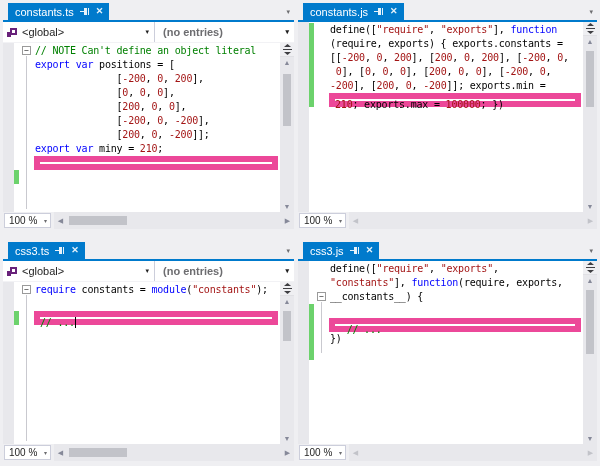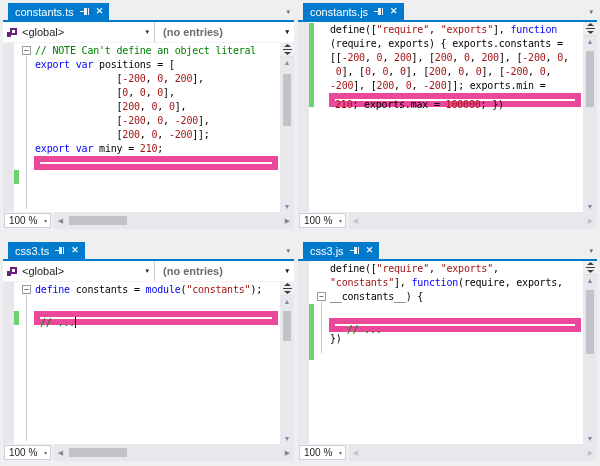--- a/index.html
+++ b/index.html
@@ -238,21 +238,21 @@
           <span class="nav-label">(no entries)</span>
           <span class="nav-dd">▾</span>
         </div>
       </div>
       <div class="editor">
         <div class="ind-margin"></div>
         <div class="chg-col">
           <div class="chg" style="top: 29px; height: 14px;"></div>
         </div>
         <div class="code">
-          <div class="line"><span class="tk-k">define</span><span class="tk-p"> constants = </span><span class="tk-k">module</span><span class="tk-p">(</span><span class="tk-s">"constants"</span><span class="tk-p">);</span></div>
+          <div class="line"><span class="tk-k">require</span><span class="tk-p"> constants = </span><span class="tk-k">module</span><span class="tk-p">(</span><span class="tk-s">"constants"</span><span class="tk-p">);</span></div>
           <div class="fold" style="top: 3px;">−</div>
           <div class="line"></div>
           <div class="line current"><span class="tk-c">// ...</span><span class="caret"></span></div>
           <div class="guide" style="top: 13px; bottom: 3px;"></div>
         </div>
         <div class="vscroll">
           <div class="split">
             <svg width="9" height="11" viewBox="0 0 9 11" style="display:block">
               <path d="M4.5 0 L8 3 H1 Z" fill="#3E3E42"></path>
               <rect x="0" y="5" width="9" height="1" fill="#3E3E42"></rect>

